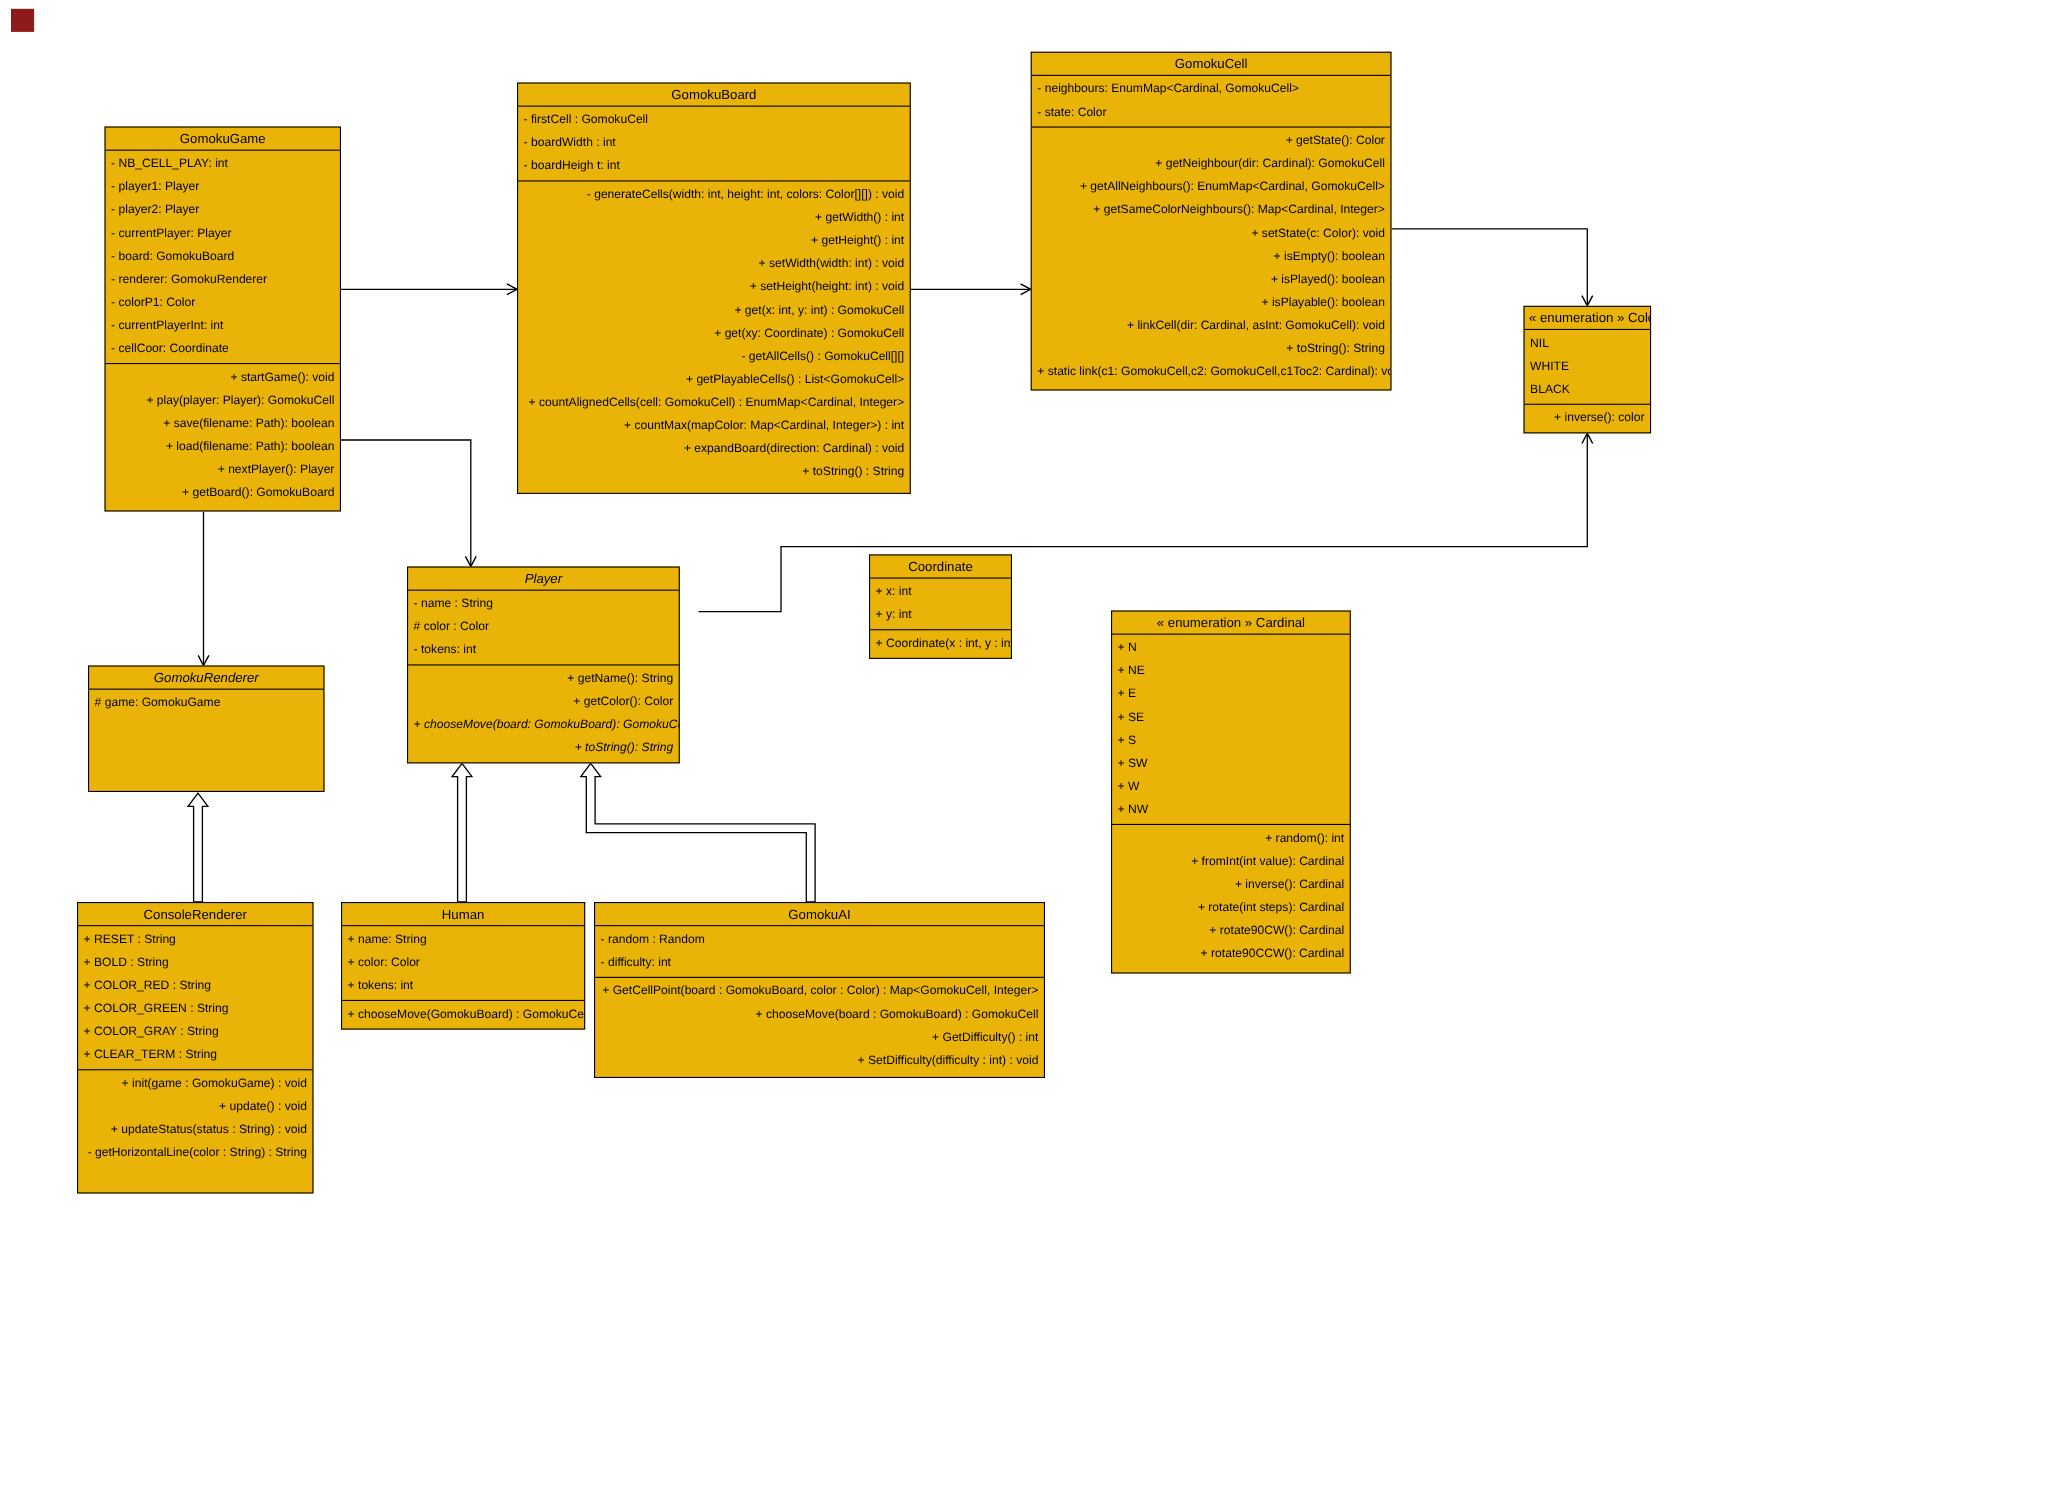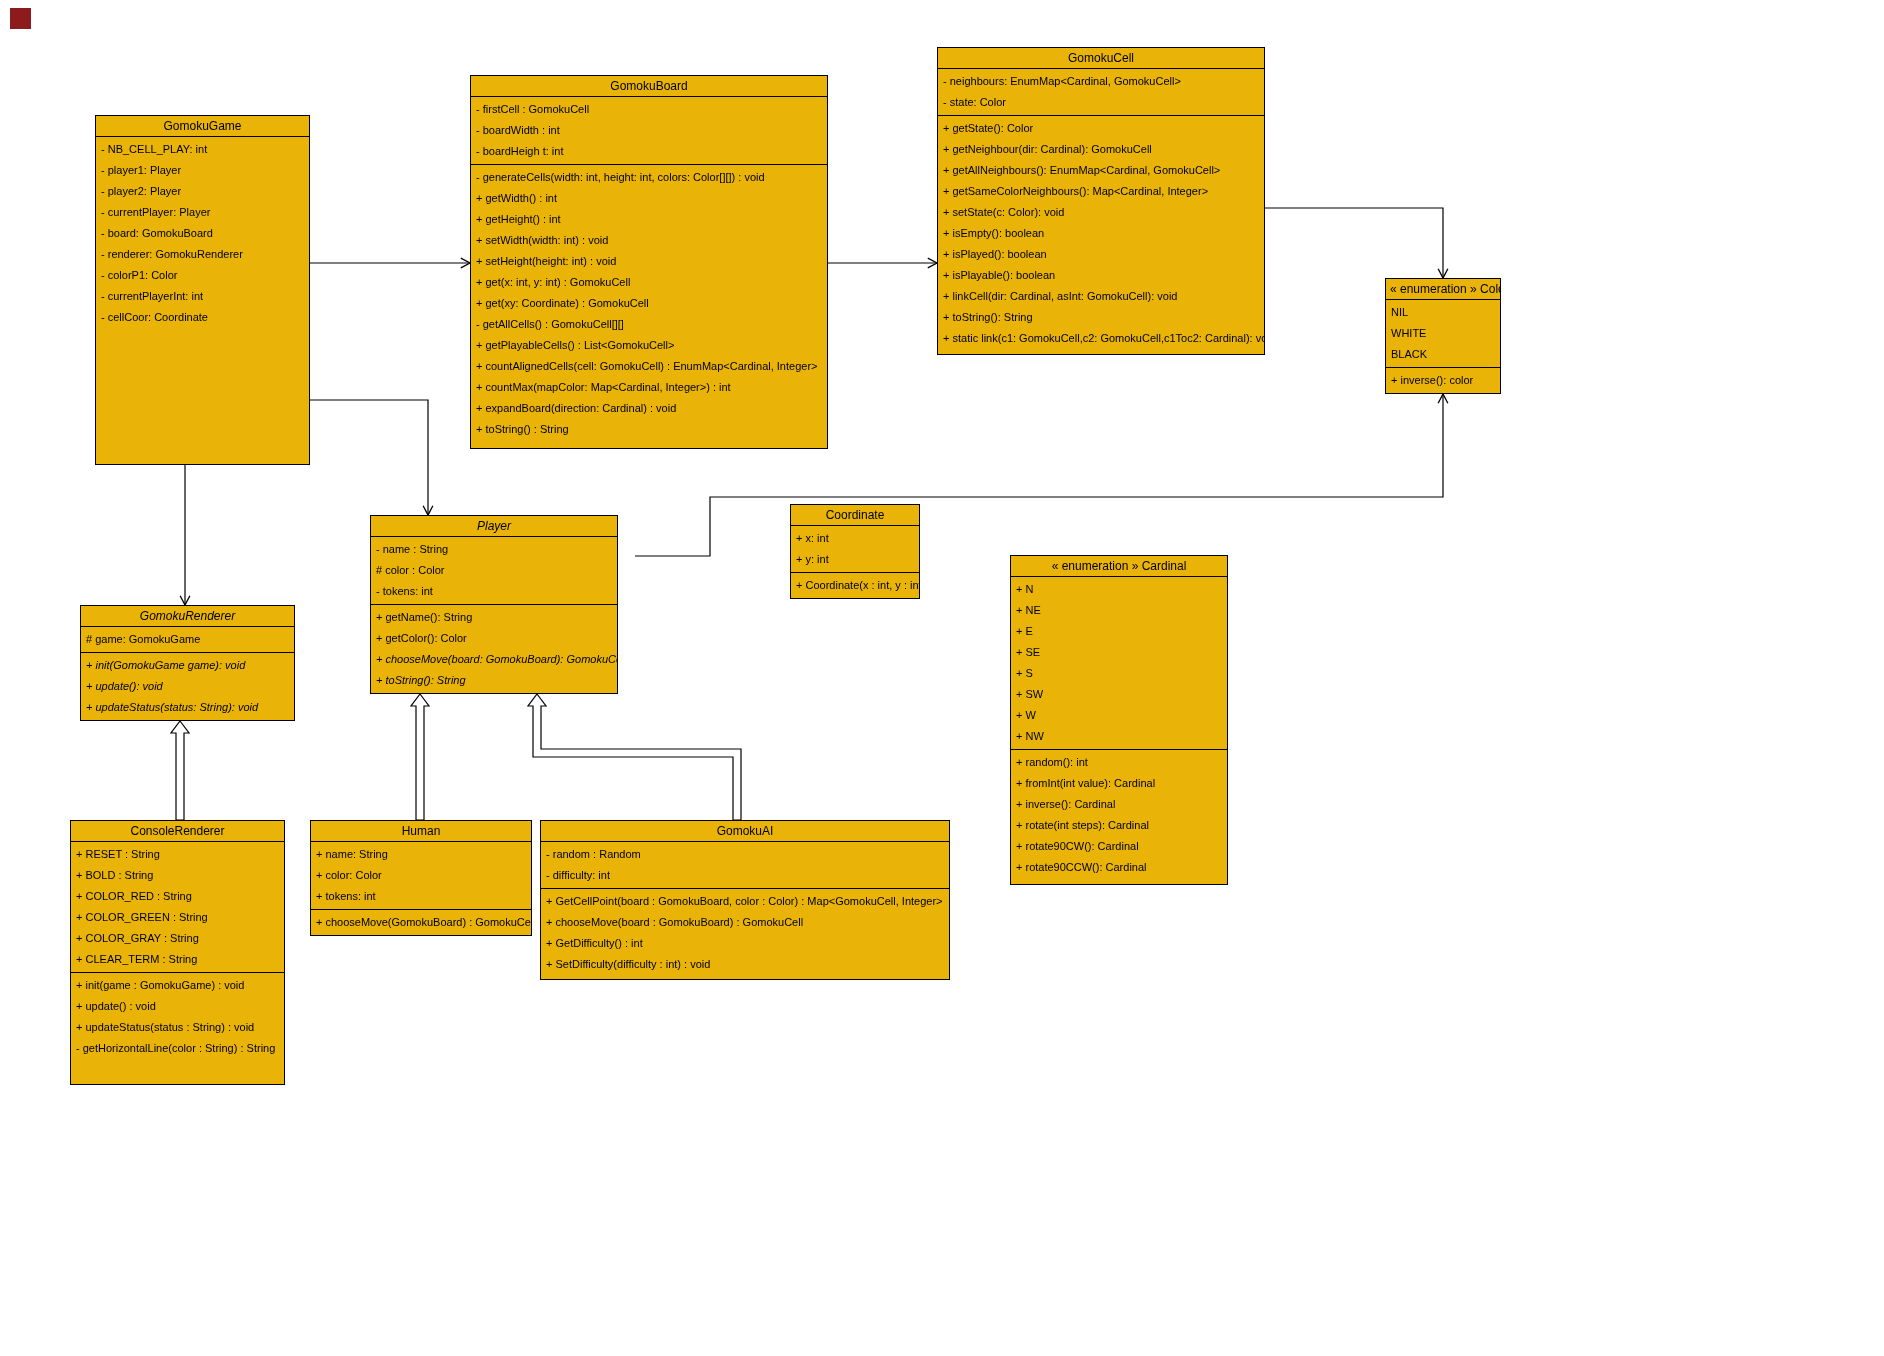--- a/index.html
+++ b/index.html
@@ -12,21 +12,21 @@
   .uml-class {
     position:absolute; background:#eab308; border:1px solid #000000;
     display:flex; flex-direction:column; font-size:11px; line-height:13px;
   }
   .uml-title {
     flex-shrink:0; height:21px; padding:4px 4px 2px 4px; text-align:center;
     font-size:12px; border-bottom:1px solid #000000; white-space:nowrap; overflow:hidden;
   }
   .uml-section { flex-shrink:0; padding:2px 0; }
   .uml-section:last-child { flex:1; }
-  .uml-section + .uml-section { border-top:1px solid #000000; }
+  .uml-section + .uml-section { border-top:1px solid #000000;text-align:right; }
   .uml-member { height:21px; line-height:21px; padding:0 5px; white-space:nowrap; overflow:hidden; }
   .italic { font-style:italic; }
   .corner-marker { position:absolute; left:10px; top:8px; width:21px; height:21px; background:#8e1b1b; }
 </style>
 </head>
 <body>
 
 <div id="canvas">
 
   <svg id="connectors" width="1884" height="1356">
@@ -54,20 +54,28 @@
         <div class="uml-member">- NB_CELL_PLAY: int</div>
         <div class="uml-member">- player1: Player</div>
         <div class="uml-member">- player2: Player</div>
         <div class="uml-member">- currentPlayer: Player</div>
         <div class="uml-member">- board: GomokuBoard</div>
         <div class="uml-member">- renderer: GomokuRenderer</div>
         <div class="uml-member">- colorP1: Color</div>
         <div class="uml-member">- currentPlayerInt: int</div>
         <div class="uml-member">- cellCoor: Coordinate</div>
       </div>
+      <div class="uml-section">
+        <div class="uml-member">+ startGame(): void</div>
+        <div class="uml-member">+ play(player: Player): GomokuCell</div>
+        <div class="uml-member">+ save(filename: Path): boolean</div>
+        <div class="uml-member">+ load(filename: Path): boolean</div>
+        <div class="uml-member">+ nextPlayer(): Player</div>
+        <div class="uml-member">+ getBoard(): GomokuBoard</div>
+      </div>
     </div>
   <div class="uml-class" style="left:470px; top:75px;  width:358px; min-height:374px">
       <div class="uml-title">GomokuBoard</div>
       <div class="uml-section">
         <div class="uml-member">- firstCell : GomokuCell</div>
         <div class="uml-member">- boardWidth : int</div>
         <div class="uml-member">- boardHeigh t: int</div>
       </div>
       <div class="uml-section">
         <div class="uml-member">- generateCells(width: int, height: int, colors: Color[][]) : void</div>
@@ -159,25 +167,20 @@
         <div class="uml-member">+ rotate(int steps): Cardinal</div>
         <div class="uml-member">+ rotate90CW(): Cardinal</div>
         <div class="uml-member">+ rotate90CCW(): Cardinal</div>
       </div>
     </div>
   <div class="uml-class" style="left:80px;  top:605px; width:215px; min-height:115px">
       <div class="uml-title italic">GomokuRenderer</div>
       <div class="uml-section">
         <div class="uml-member"># game: GomokuGame</div>
       </div>
-      <div class="uml-section">
-        <div class="uml-member italic">+ init(GomokuGame game): void</div>
-        <div class="uml-member italic">+ update(): void</div>
-        <div class="uml-member italic">+ updateStatus(status: String): void</div>
-      </div>
     </div>
   <div class="uml-class" style="left:70px;  top:820px; width:215px; min-height:265px">
       <div class="uml-title">ConsoleRenderer</div>
       <div class="uml-section">
         <div class="uml-member">+ RESET : String</div>
         <div class="uml-member">+ BOLD : String</div>
         <div class="uml-member">+ COLOR_RED : String</div>
         <div class="uml-member">+ COLOR_GREEN : String</div>
         <div class="uml-member">+ COLOR_GRAY : String</div>
         <div class="uml-member">+ CLEAR_TERM : String</div>

